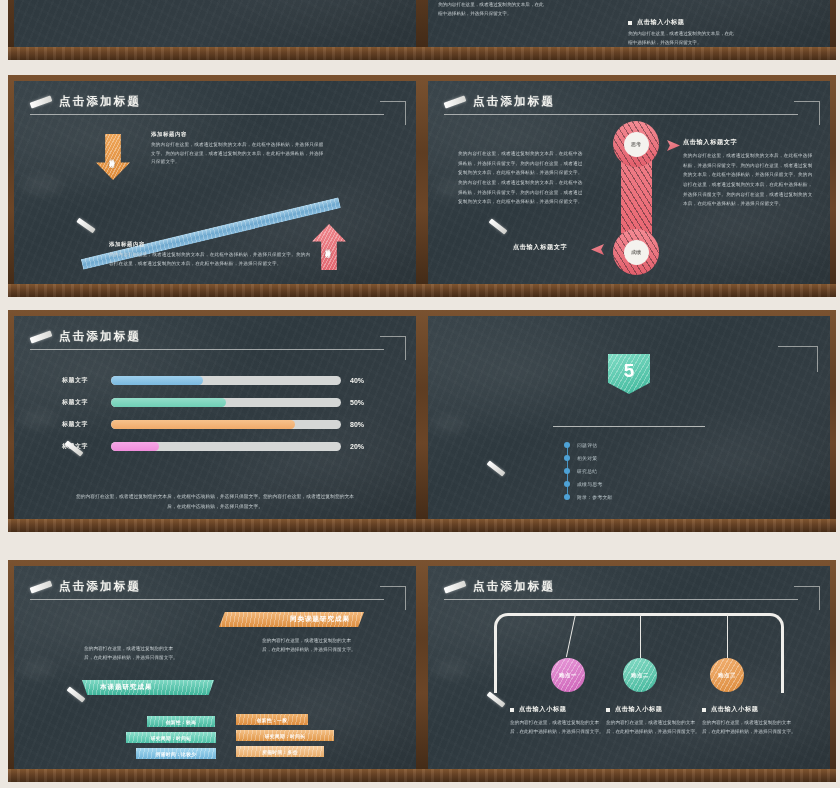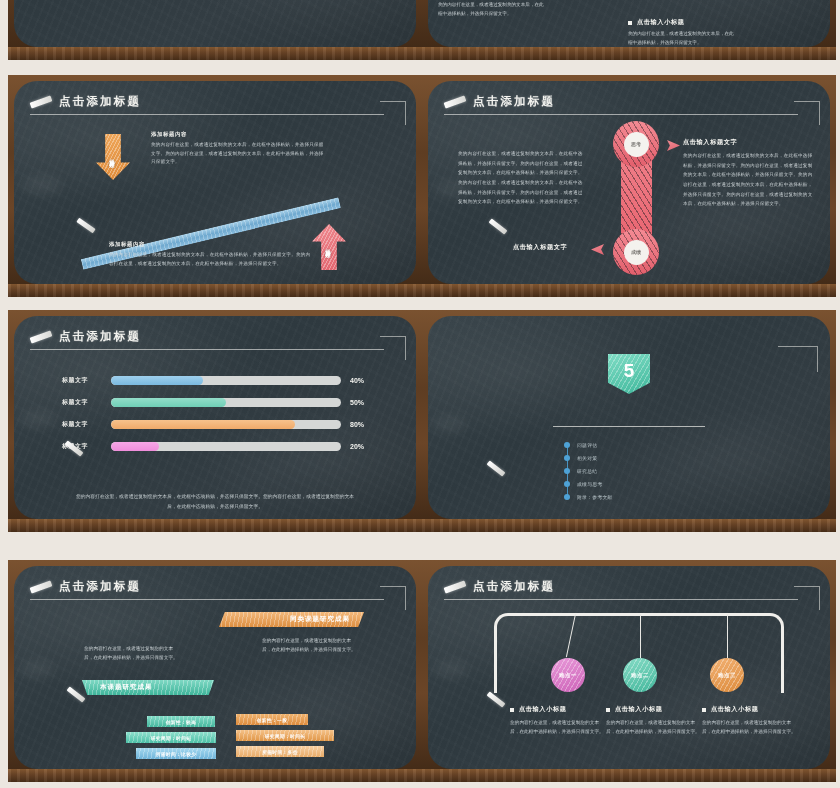--- a/index.html
+++ b/index.html
@@ -38,21 +38,20 @@
       linear-gradient(180deg,#8a5c33 0%,#6b4527 45%,#4a2f19 100%);
   }
   .board {
     position: relative;
     width: 100%; height: 100%;
     background:
       radial-gradient(ellipse 70% 55% at 22% 28%, rgba(255,255,255,.055), rgba(255,255,255,0) 60%),
       radial-gradient(ellipse 50% 40% at 78% 72%, rgba(255,255,255,.035), rgba(255,255,255,0) 65%),
       linear-gradient(150deg,#39444a 0%,#2e393f 40%,#333d43 70%,#2b3439 100%);
     overflow: hidden;
-    border-radius: 23px;
   }
   .board::before{
     content:"";
     position:absolute; inset:0;
     background:
       repeating-linear-gradient(112deg, rgba(255,255,255,.018) 0 2px, rgba(255,255,255,0) 2px 7px),
       repeating-linear-gradient(28deg, rgba(255,255,255,.012) 0 3px, rgba(255,255,255,0) 3px 11px);
     pointer-events:none;
   }
   

